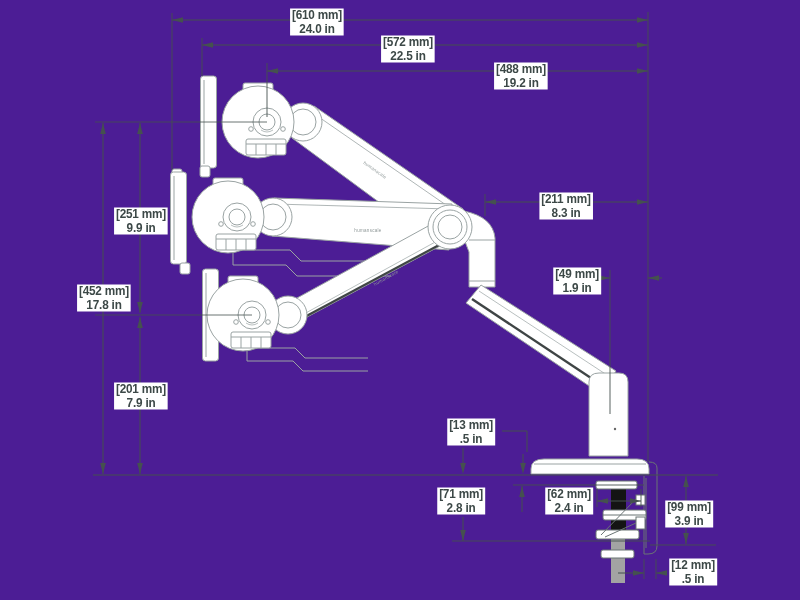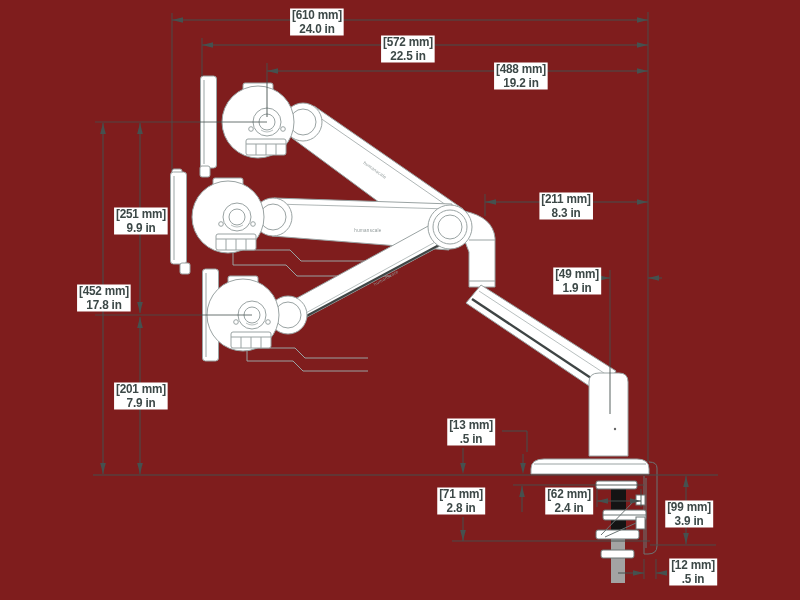--- a/index.html
+++ b/index.html
@@ -1,16 +1,16 @@
 <!DOCTYPE html>
 <html><head>
 <meta charset="utf-8">
 <style>
   html,body{margin:0;padding:0;background:#fff;}
-  #canvas{position:relative;width:800px;height:600px;background:#7f1d1d;overflow:hidden;
+  #canvas{position:relative;width:800px;height:600px;background:#4c1d95;overflow:hidden;
           font-family:"Liberation Sans",sans-serif;}
   svg{position:absolute;left:0;top:0;}
   .dim{position:absolute;transform:translate(-50%,-50%) scaleX(.94);background:#fff;
        color:#3c4847;font:700 12.5px/13.5px "Liberation Sans",sans-serif;
        text-align:center;white-space:nowrap;padding:0 2px;letter-spacing:-.2px;}
   .dim span{display:block;}
   .brand{position:absolute;font:400 4.5px "Liberation Sans",sans-serif;color:#8f9898;
          letter-spacing:.3px;white-space:nowrap;}
 </style>
 </head>

